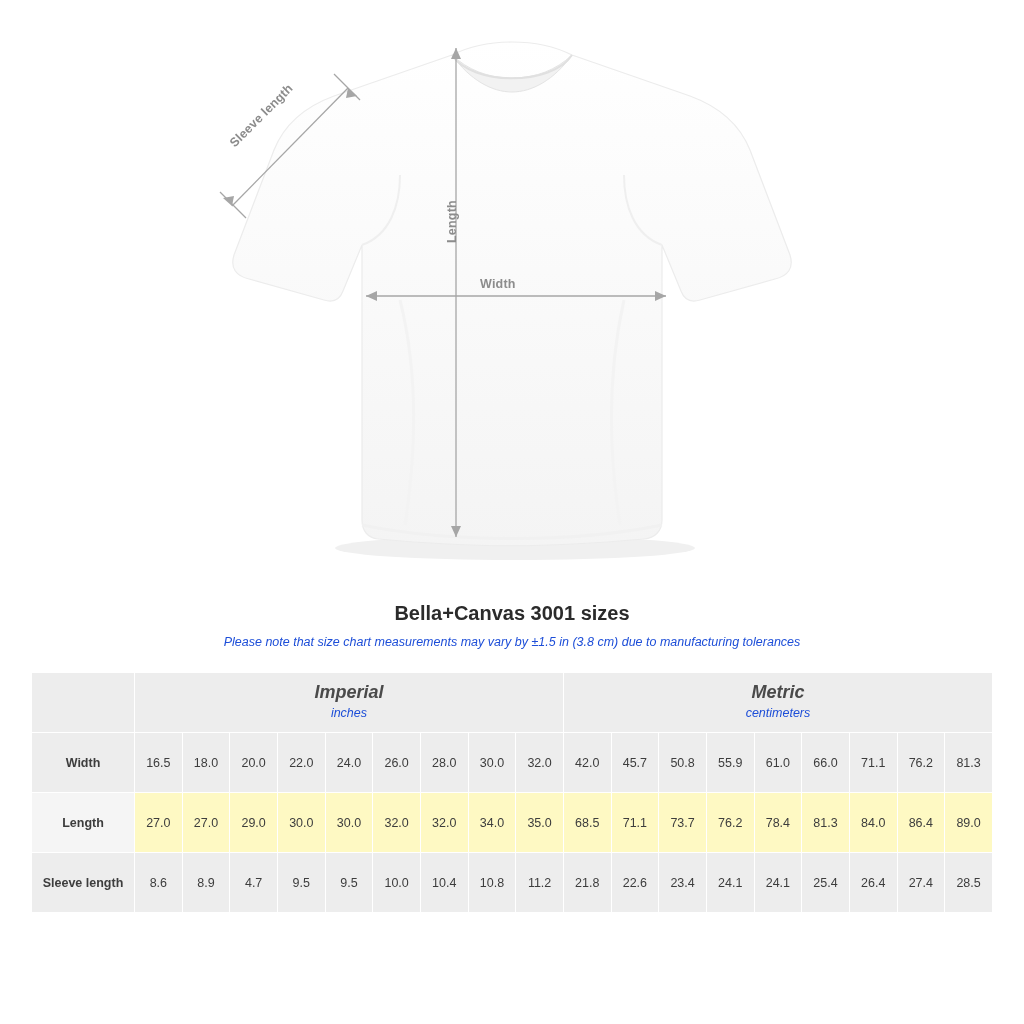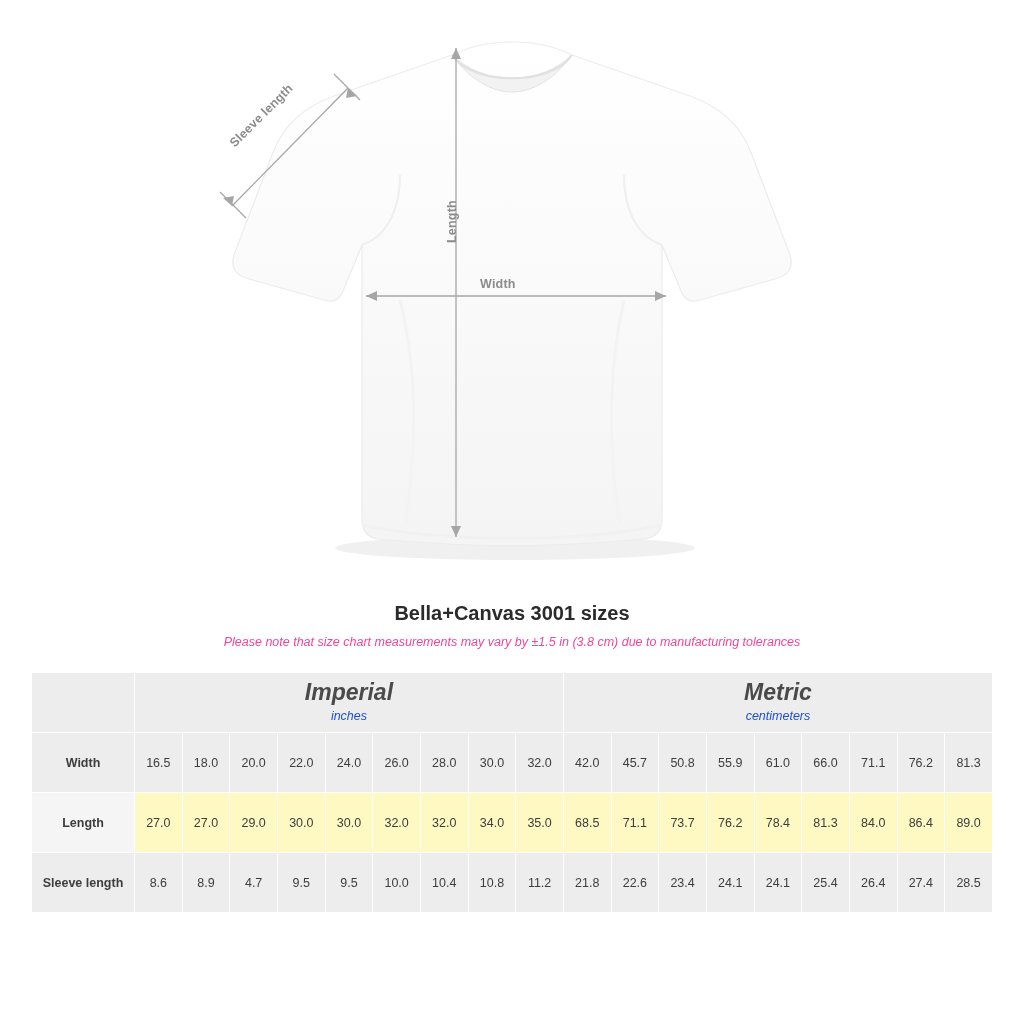--- a/index.html
+++ b/index.html
@@ -44,21 +44,21 @@
   }
   .chart-title {
     font-size: 20px;
     font-weight: bold;
     color: #2b2b2b;
     margin: 0 0 10px 0;
   }
   .chart-note {
     font-size: 12.5px;
     font-style: italic;
-    color: #ec4899;
+    color: #1d4ed8;
     margin: 0;
   }
 
   
   .table-wrap {
     margin: 23px auto 0 auto;
     width: 962px;
   }
   table.size-table {
     border-collapse: collapse;
@@ -74,21 +74,21 @@
     height: 59px;
     vertical-align: middle;
     background: #ededed;
   }
   
   .unit-cell {
     height: 84px;
     background: #e8e8e8;
   }
   .unit-name {
-    font-size: 23px;
+    font-size: 18px;
     font-style: italic;
     font-weight: bold;
     color: #4a4a4a;
     line-height: 1.15;
   }
   .unit-sub {
     font-size: 12.5px;
     font-style: italic;
     color: #1d4ed8;
     line-height: 1.6;

